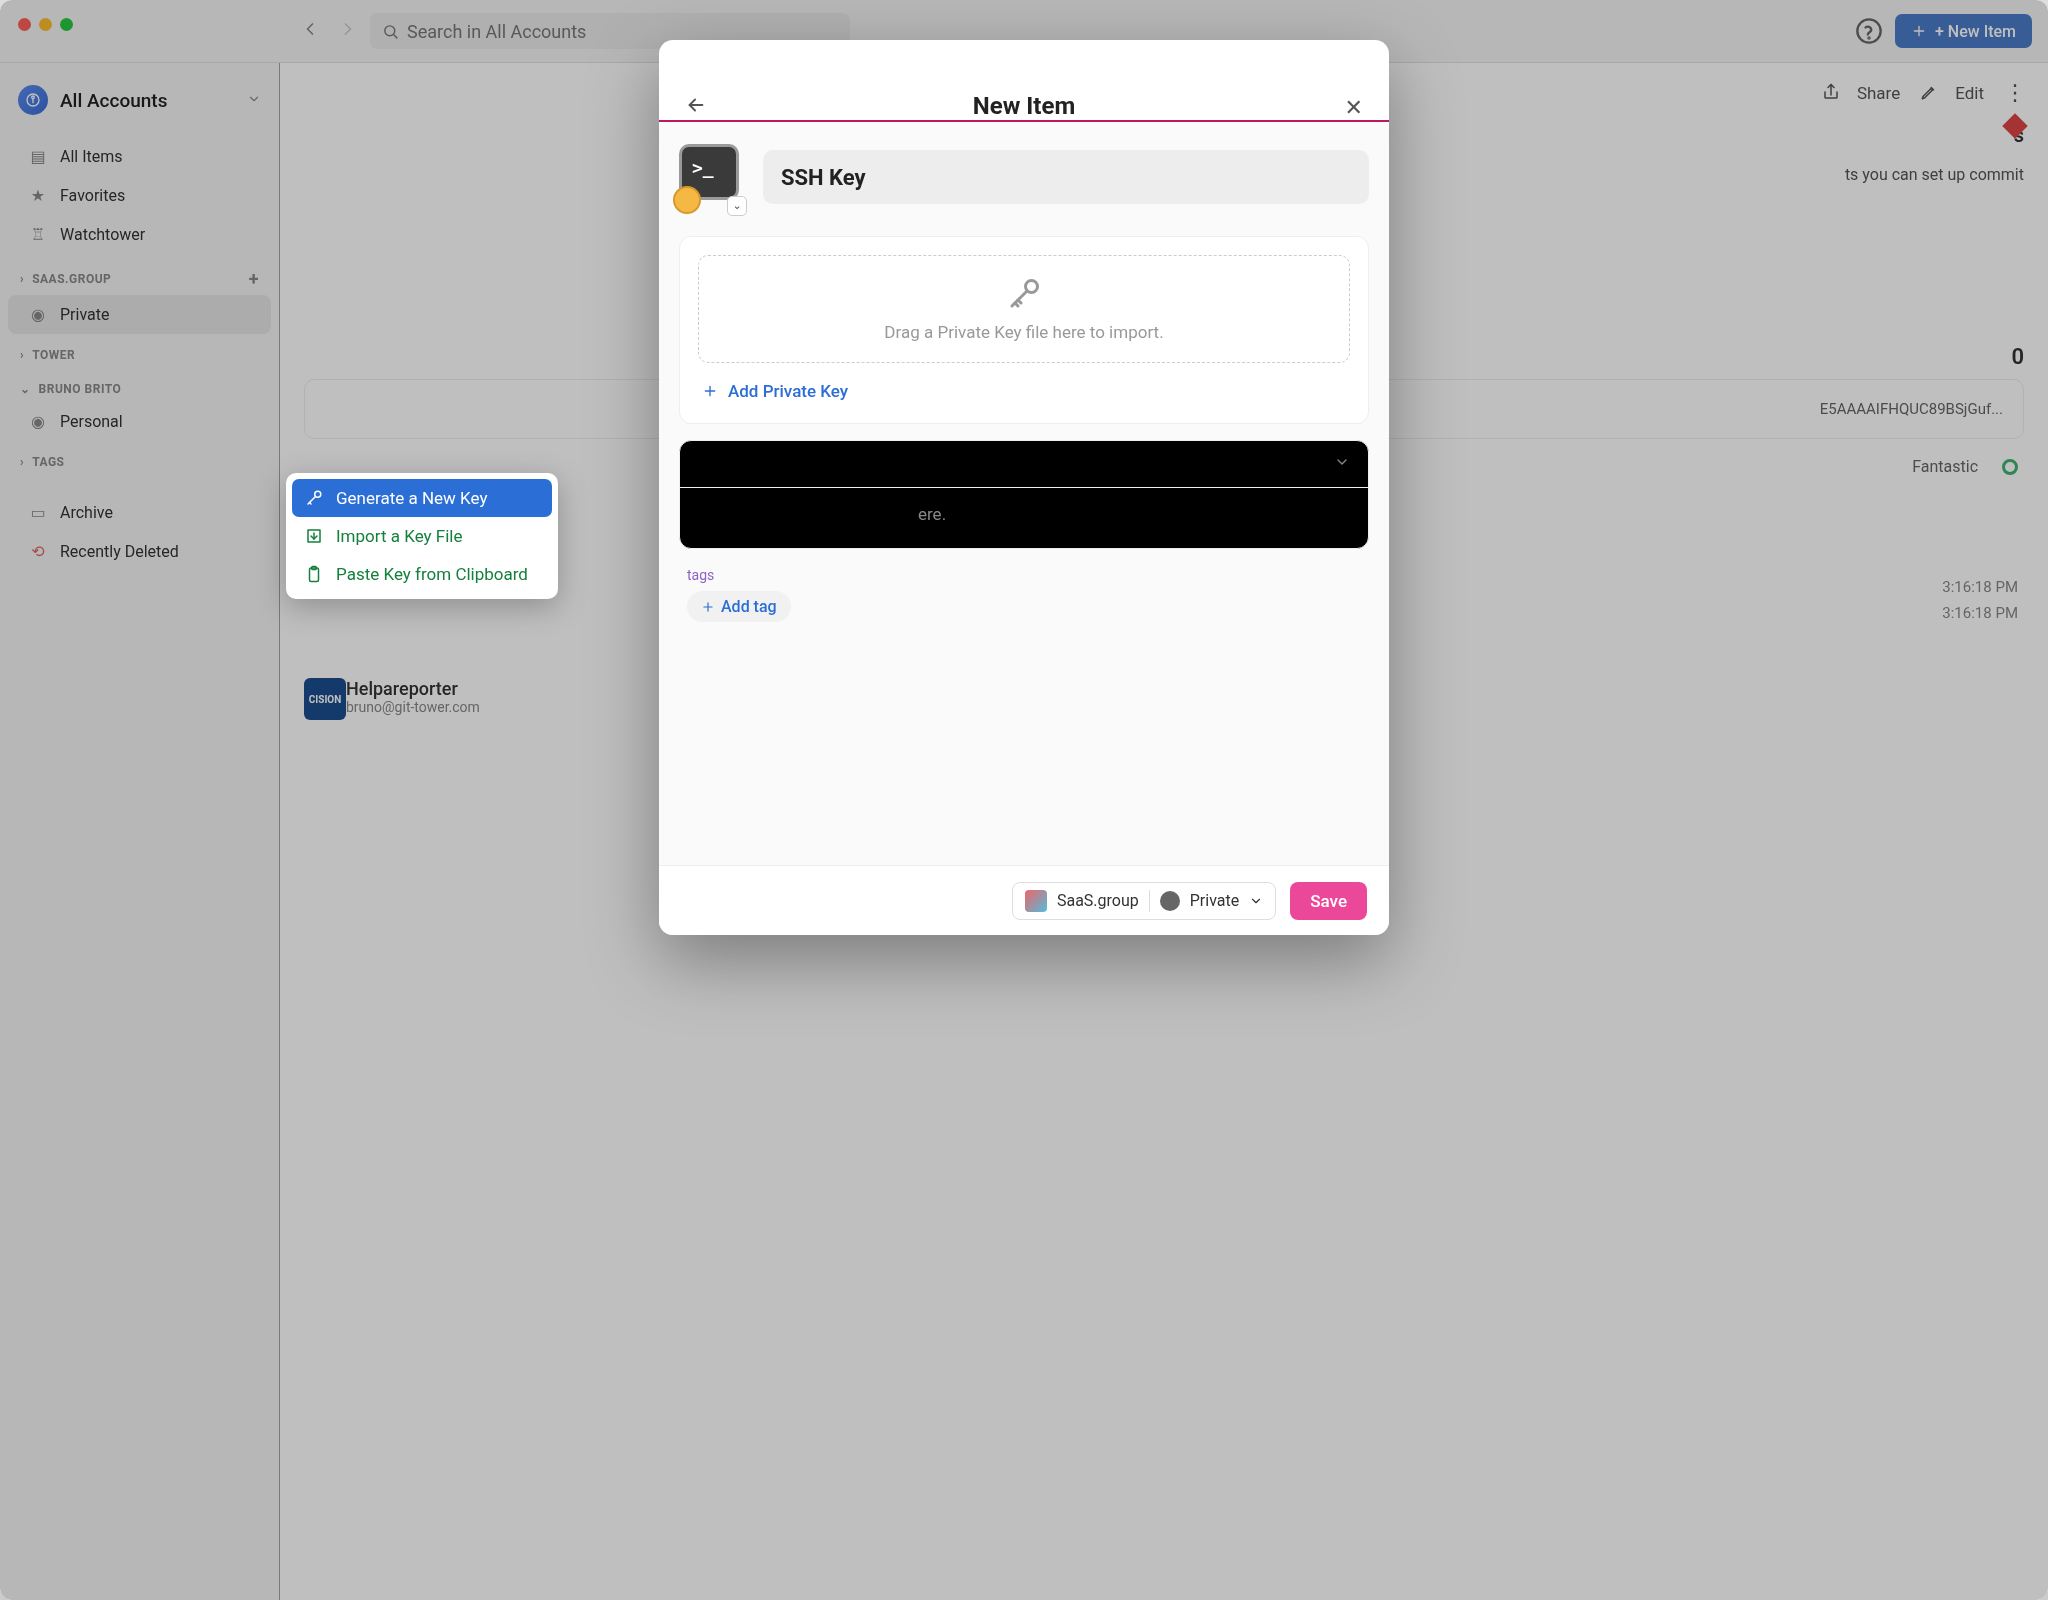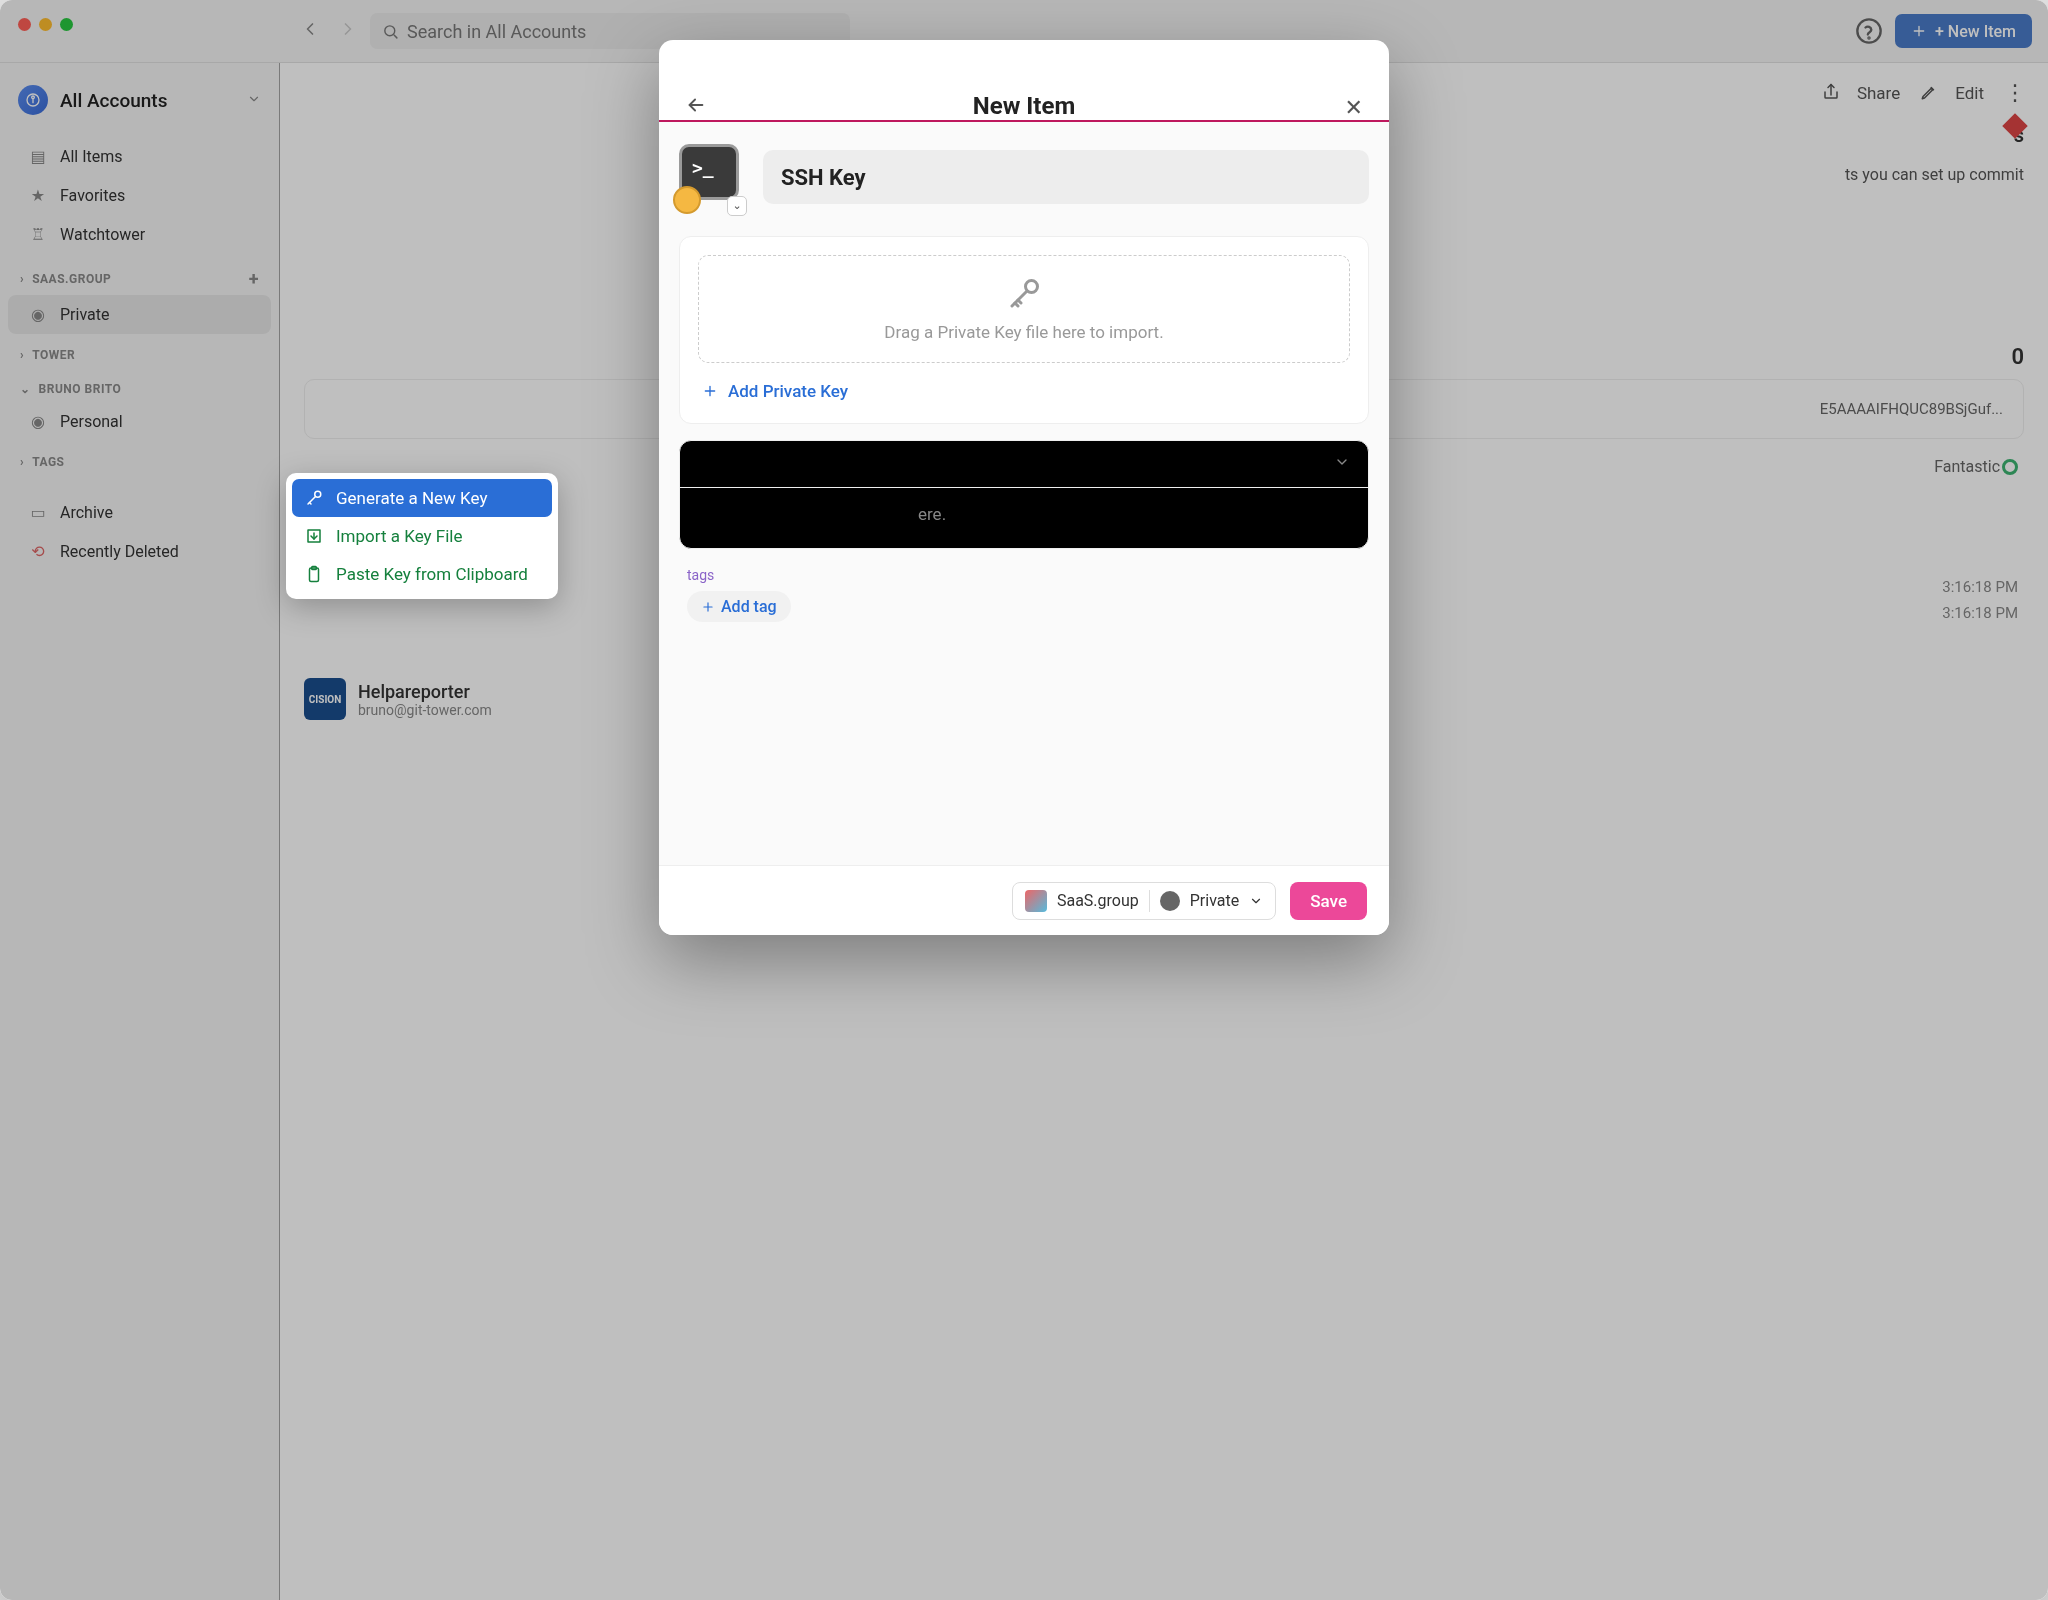--- a/index.html
+++ b/index.html
@@ -43,24 +43,24 @@
 .sb-sec{display:flex;align-items:center;gap:8px;padding:14px 20px 6px;font-size:12px;font-weight:700;color:#888;letter-spacing:.5px}
 .sb-sec .plus{margin-left:auto;color:#888;font-size:18px}
 
 
 .toolbar{height:60px;display:flex;align-items:center;justify-content:flex-end;gap:20px;padding:0 22px;color:#555}
 .toolbar .tb{display:flex;align-items:flex-start;gap:17px;font-size:17px}
 .toolbar .dots{font-size:22px;line-height:1}
 .doc{padding:0 24px;color:#555;font-size:16px}
 .diamond{width:18px;height:18px;background:#d44;transform:rotate(45deg);float:right;margin-top:-30px}
 .field-frag{height:60px;border:1px solid #eee;border-radius:10px;margin:10px 0;display:flex;align-items:center;padding:0 20px;color:#666;font-size:15px;overflow:hidden}
-.status-row{display:flex;justify-content:flex-end;align-items:center;gap:2px;padding:8px 30px;color:#666}
+.status-row{display:flex;justify-content:flex-end;align-items:center;gap:24px;padding:8px 30px;color:#666}
 .status-dot{width:16px;height:16px;border:3px solid #3cb371;border-radius:50%}
 .meta-time{color:#888;font-size:15px;padding:4px 30px;text-align:right}
-.list-card{display:flex;align-items:center;gap:12px;padding:12px 24px;margin-top:40px}
+.list-card{display:flex;padding:12px 24px;margin-top:40px}
 .list-card .lic{width:42px;height:42px;background:#1a4e8e;color:#fff;font-size:10px;font-weight:700;display:flex;align-items:center;justify-content:center;border-radius:6px}
 .list-card .ltxt .t{font-size:18px;font-weight:500;color:#333}
 .list-card .ltxt .s{font-size:14px;color:#888}
 
 
 .dim{position:absolute;inset:0;background:rgba(0,0,0,.25);z-index:5}
 
 
 .modal{position:absolute;top:40px;left:50%;transform:translateX(-50%);width:730px;height:895px;background:#fff;border-radius:14px;box-shadow:0 25px 70px rgba(0,0,0,.35);z-index:10;display:flex;flex-direction:column;overflow:hidden}
 .m-head{height:82px;display:flex;align-items:flex-end;justify-content:center;position:relative;border-bottom:2px solid #be185d}

